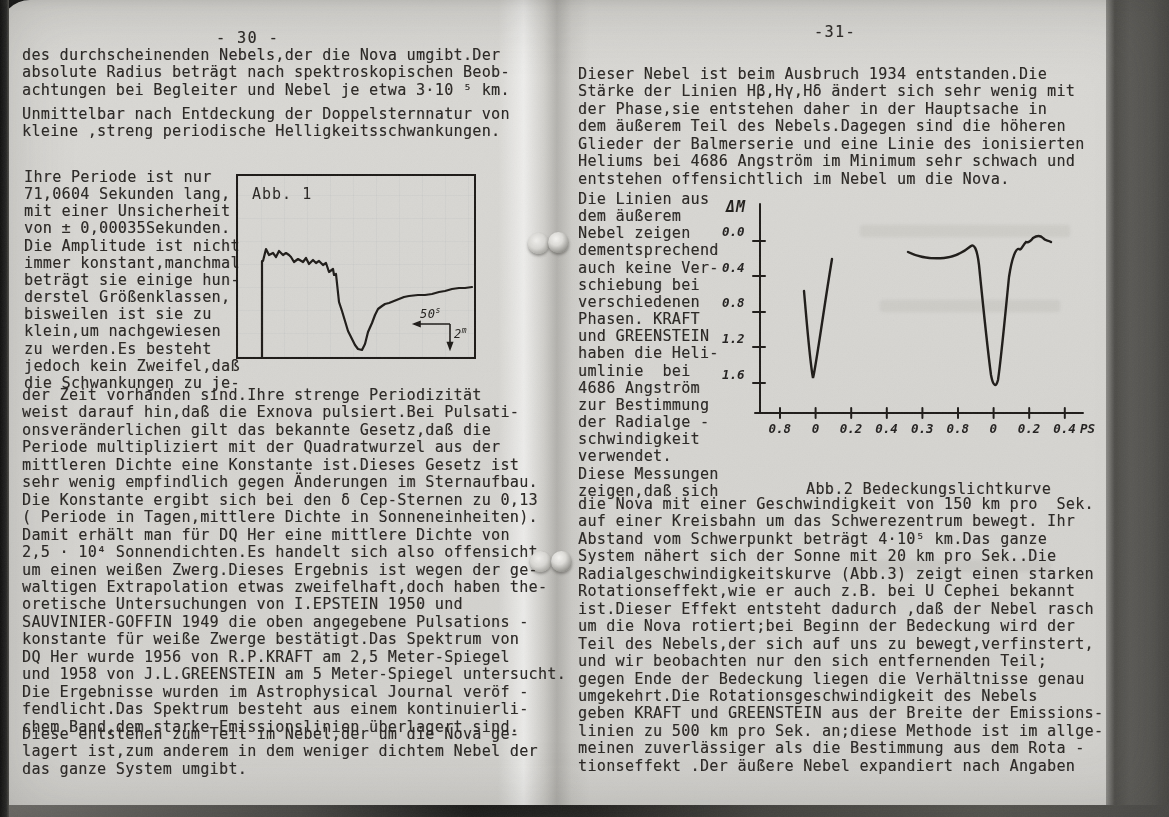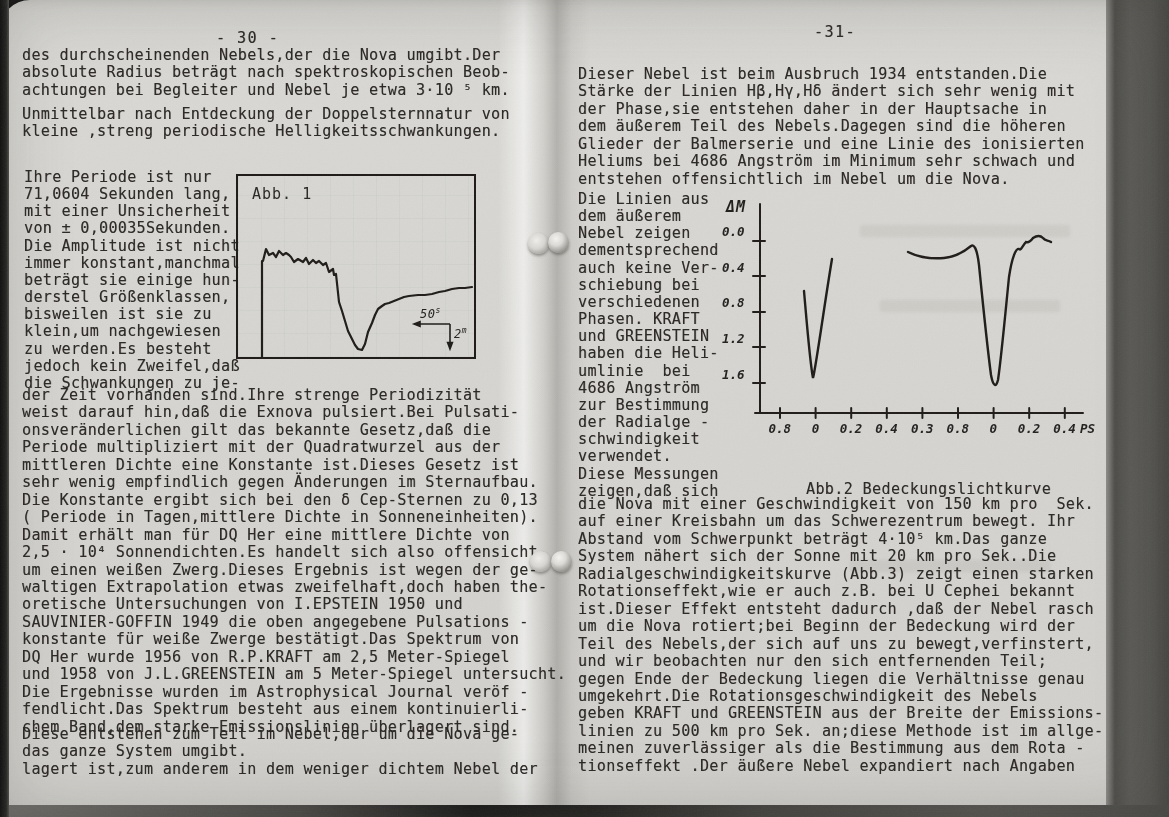--- a/index.html
+++ b/index.html
@@ -90,21 +90,21 @@
           <polygon points="212,173 209.6,166.5 214.4,166.5"></polygon>
         </g>
       </svg>
       <div class="fig1-label">Abb. 1</div>
       <div class="scale-lbl" style="left:182px;top:130px"><span>50</span><sup>s</sup></div>
       <div class="scale-lbl" style="left:216px;top:150px"><span>2</span><sup>m</sup></div>
     </div>
 
     <div class="t" style="left:22px;top:387px"><div class="tline">der Zeit vorhanden sind.Ihre strenge Periodizität</div><div class="tline">weist darauf hin,daß die Exnova pulsiert.Bei Pulsati-</div><div class="tline">onsveränderlichen gilt das bekannte Gesetz,daß die</div><div class="tline">Periode multipliziert mit der Quadratwurzel aus der</div><div class="tline">mittleren Dichte eine Konstante ist.Dieses Gesetz ist</div><div class="tline">sehr wenig empfindlich gegen Änderungen im Sternaufbau.</div><div class="tline">Die Konstante ergibt sich bei den δ Cep-Sternen zu 0,13</div><div class="tline">( Periode in Tagen,mittlere Dichte in Sonneneinheiten).</div><div class="tline">Damit erhält man für DQ Her eine mittlere Dichte von</div><div class="tline">2,5 · 10⁴ Sonnendichten.Es handelt sich also offensicht-</div><div class="tline">um einen weißen Zwerg.Dieses Ergebnis ist wegen der ge-</div><div class="tline">waltigen Extrapolation etwas zweifelhaft,doch haben the-</div><div class="tline">oretische Untersuchungen von I.EPSTEIN 1950 und</div><div class="tline">SAUVINIER-GOFFIN 1949 die oben angegebene Pulsations -</div><div class="tline">konstante für weiße Zwerge bestätigt.Das Spektrum von</div><div class="tline">DQ Her wurde 1956 von R.P.KRAFT am 2,5 Meter-Spiegel</div><div class="tline">und 1958 von J.L.GREENSTEIN am 5 Meter-Spiegel untersucht.</div><div class="tline">Die Ergebnisse wurden im Astrophysical Journal veröf -</div><div class="tline">fendlicht.Das Spektrum besteht aus einem kontinuierli-</div><div class="tline">chem Band,dem starke Emissionslinien überlagert sind.</div></div>
 
-    <div class="t" style="left:22px;top:726px"><div class="tline">Diese entstehen zum Teil im Nebel,der um die Nova ge-</div><div class="tline">das ganze System umgibt.</div><div class="tline">lagert ist,zum anderem in dem weniger dichtem Nebel der</div></div>
+    <div class="t" style="left:22px;top:726px"><div class="tline">Diese entstehen zum Teil im Nebel,der um die Nova ge-</div><div class="tline">lagert ist,zum anderem in dem weniger dichtem Nebel der</div><div class="tline">das ganze System umgibt.</div></div>
   </div>
 
   <div>
     <div class="t pagenum" style="left:814px;top:24px">-31-</div>
 
     <div class="t" style="left:578px;top:66px"><div class="tline">Dieser Nebel ist beim Ausbruch 1934 entstanden.Die</div><div class="tline">Stärke der Linien Hβ,Hγ,Hδ ändert sich sehr wenig mit</div><div class="tline">der Phase,sie entstehen daher in der Hauptsache in</div><div class="tline">dem äußerem Teil des Nebels.Dagegen sind die höheren</div><div class="tline">Glieder der Balmerserie und eine Linie des ionisierten</div><div class="tline">Heliums bei 4686 Angström im Minimum sehr schwach und</div><div class="tline">entstehen offensichtlich im Nebel um die Nova.</div></div>
 
     <div class="t colnarrow" style="left:578px;top:191px"><div class="tline">Die Linien aus</div><div class="tline">dem äußerem</div><div class="tline">Nebel zeigen</div><div class="tline">dementsprechend</div><div class="tline">auch keine Ver-</div><div class="tline">schiebung bei</div><div class="tline">verschiedenen</div><div class="tline">Phasen. KRAFT</div><div class="tline">und GREENSTEIN</div><div class="tline">haben die Heli-</div><div class="tline">umlinie  bei</div><div class="tline">4686 Angström</div><div class="tline">zur Bestimmung</div><div class="tline">der Radialge -</div><div class="tline">schwindigkeit</div><div class="tline">verwendet.</div><div class="tline">Diese Messungen</div><div class="tline">zeigen,daß sich</div></div>
 
     <div class="smudge" style="left:860px;top:225px;width:210px;height:12px"></div>

